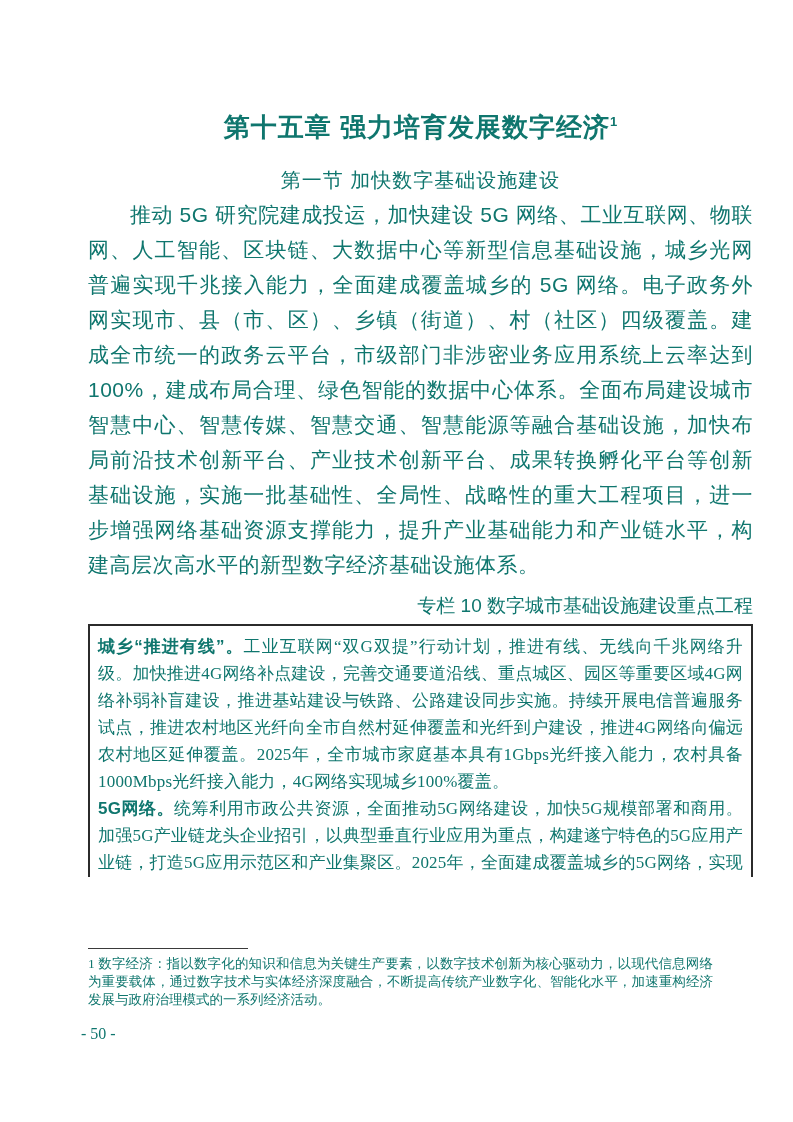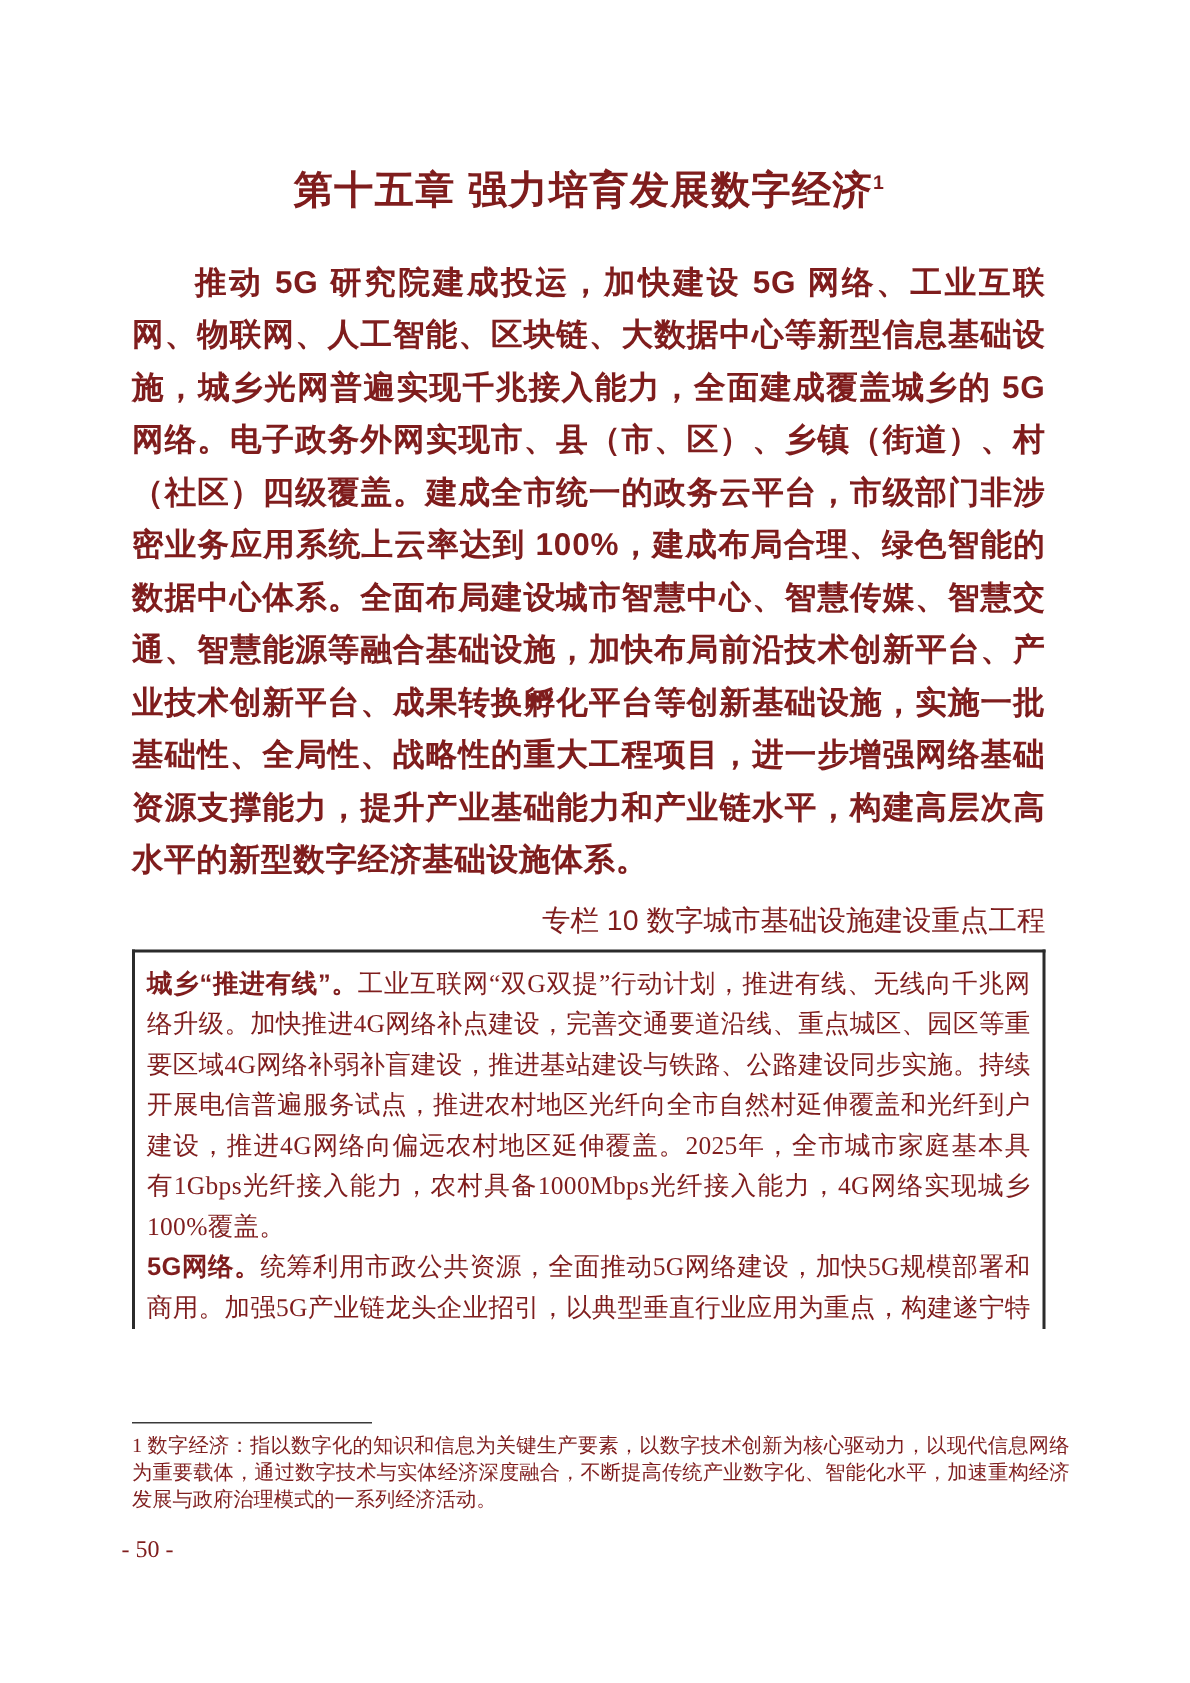--- a/index.html
+++ b/index.html
@@ -6,23 +6,23 @@
     margin: 0;
     padding: 0;
     background: #ffffff;
   }
   .page {
     position: relative;
     width: 793px;
     height: 1122px;
     margin: 0 auto;
     background: #ffffff;
-    color: #7f1d1d;
+    color: #0f766e;
     box-sizing: border-box;
-    padding: 98px 96px 0 88px;
+    padding: 98px 40px 0 88px;
     overflow: hidden;
     font-family: "Liberation Serif", serif;
   }
   .chapter-title {
     margin: 8px 0 0 0;
     text-align: center;
     font-family: "Liberation Sans", sans-serif;
     font-weight: 700;
     font-size: 26px;
     line-height: 32px;
@@ -37,23 +37,23 @@
   .section-title {
     margin: 24px 0 0 0;
     text-align: center;
     font-family: "Liberation Sans", sans-serif;
     font-weight: 500;
     font-size: 20px;
     line-height: 26px;
     letter-spacing: 1px;
   }
   .body-para {
-    margin: 28px 0 0 0;
+    margin: 4px 0 0 0;
     font-family: "Liberation Sans", sans-serif;
-    font-weight: 700;
+    font-weight: 400;
     font-size: 21px;
     line-height: 35px;
     text-align: justify;
     text-indent: 2em;
     letter-spacing: 0.5px;
   }
   .panel-caption {
     margin: 12px 0 6px 0;
     text-align: right;
     font-family: "Liberation Sans", sans-serif;
@@ -109,20 +109,21 @@
     font-size: 16px;
   }
 </style>
 </head>
 <body>
 
 <div class="page">
 
   <h1 class="chapter-title"><span>第十五章 强力培育发展数字经济</span><sup>1</sup></h1>
 
+  <h2 class="section-title">第一节 加快数字基础设施建设</h2>
 
   <p class="body-para">推动 5G 研究院建成投运，加快建设 5G 网络、工业互联网、物联网、人工智能、区块链、大数据中心等新型信息基础设施，城乡光网普遍实现千兆接入能力，全面建成覆盖城乡的 5G 网络。电子政务外网实现市、县（市、区）、乡镇（街道）、村（社区）四级覆盖。建成全市统一的政务云平台，市级部门非涉密业务应用系统上云率达到 100%，建成布局合理、绿色智能的数据中心体系。全面布局建设城市智慧中心、智慧传媒、智慧交通、智慧能源等融合基础设施，加快布局前沿技术创新平台、产业技术创新平台、成果转换孵化平台等创新基础设施，实施一批基础性、全局性、战略性的重大工程项目，进一步增强网络基础资源支撑能力，提升产业基础能力和产业链水平，构建高层次高水平的新型数字经济基础设施体系。</p>
 
   <div class="panel-caption">专栏 10 数字城市基础设施建设重点工程</div>
 
   <div class="panel">
     <p class="panel-para"><span class="panel-lead">城乡“推进有线”。</span><span>工业互联网“双G双提”行动计划，推进有线、无线向千兆网络升级。加快推进4G网络补点建设，完善交通要道沿线、重点城区、园区等重要区域4G网络补弱补盲建设，推进基站建设与铁路、公路建设同步实施。持续开展电信普遍服务试点，推进农村地区光纤向全市自然村延伸覆盖和光纤到户建设，推进4G网络向偏远农村地区延伸覆盖。2025年，全市城市家庭基本具有1Gbps光纤接入能力，农村具备1000Mbps光纤接入能力，4G网络实现城乡100%覆盖。</span></p>
     <p class="panel-para"><span class="panel-lead">5G网络。</span><span>统筹利用市政公共资源，全面推动5G网络建设，加快5G规模部署和商用。加强5G产业链龙头企业招引，以典型垂直行业应用为重点，构建遂宁特色的5G应用产业链，打造5G应用示范区和产业集聚区。2025年，全面建成覆盖城乡的5G网络，实现建</span></p>
   </div>
 

